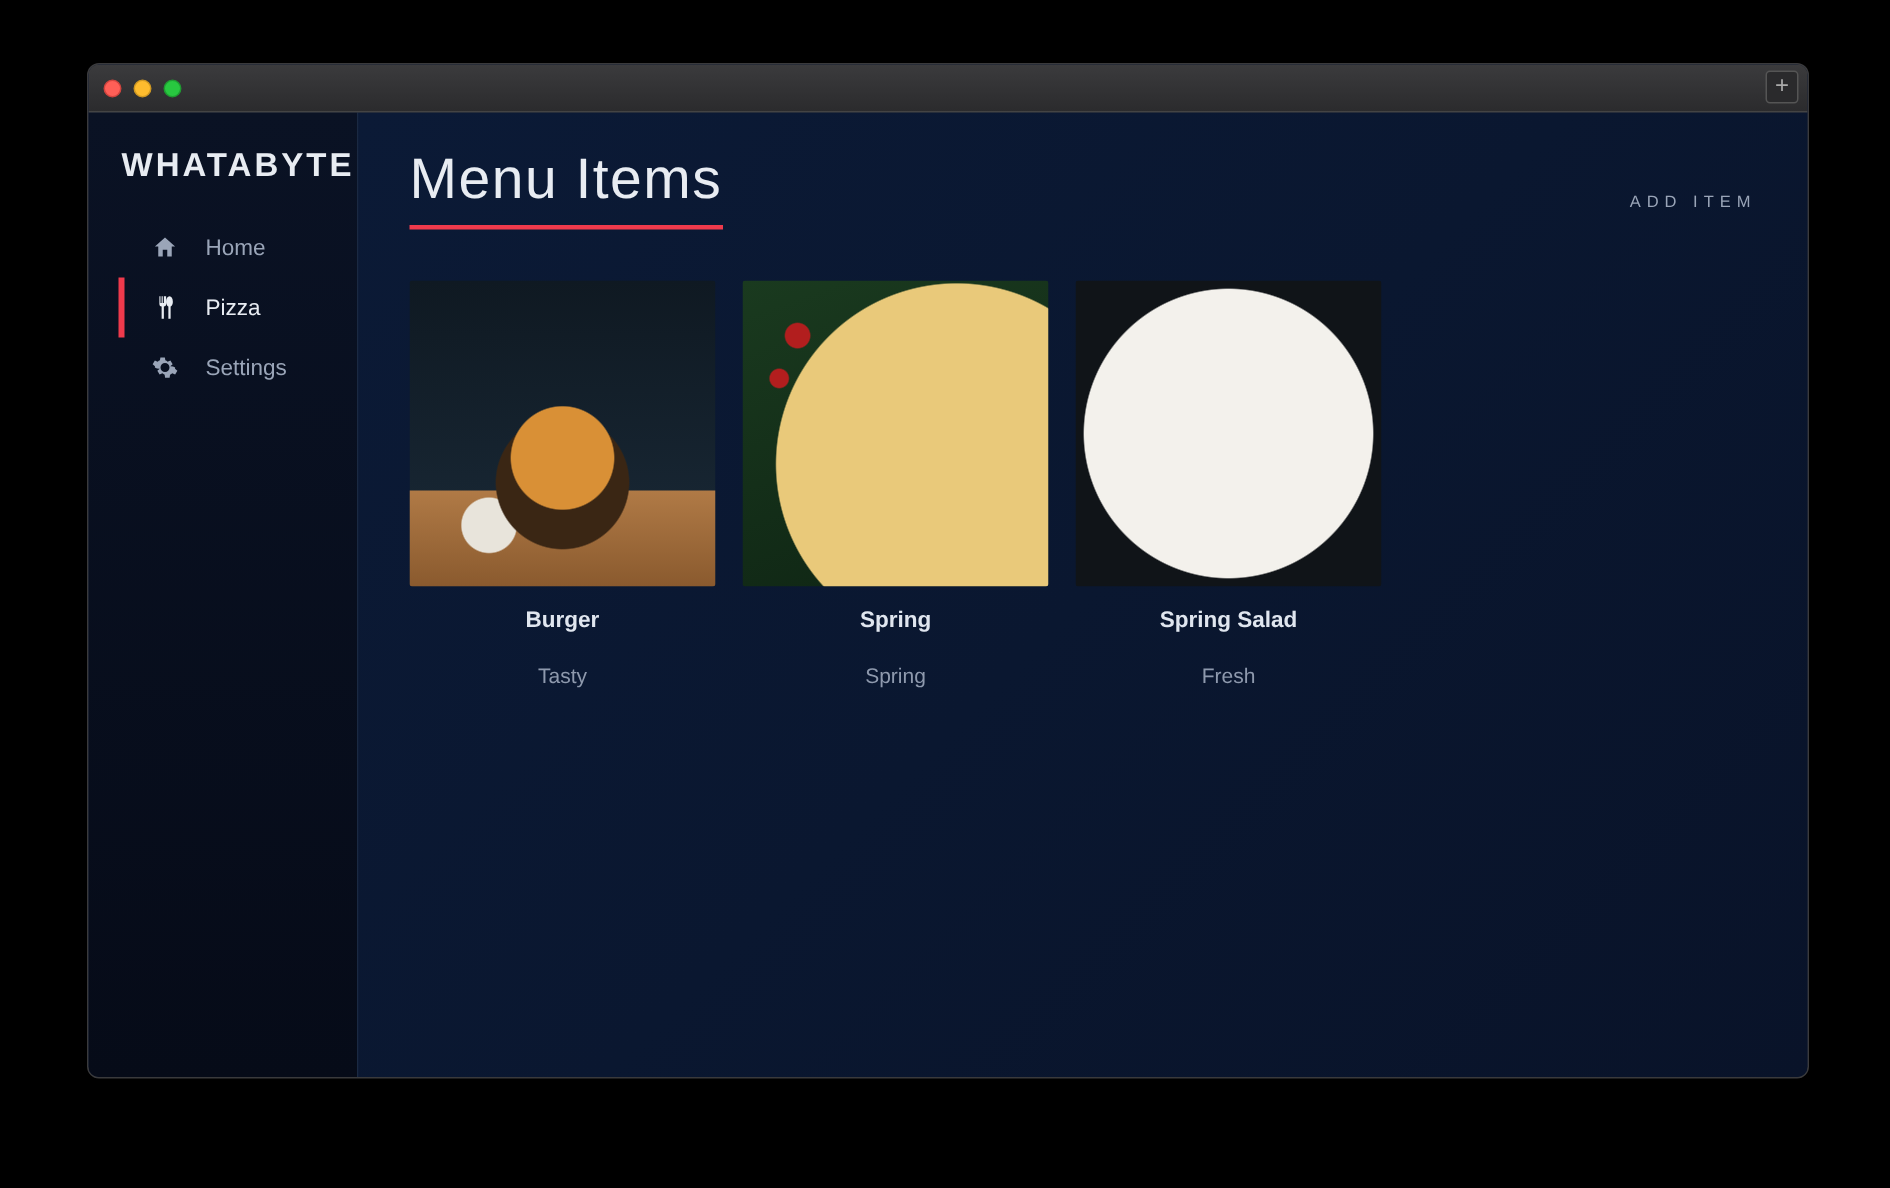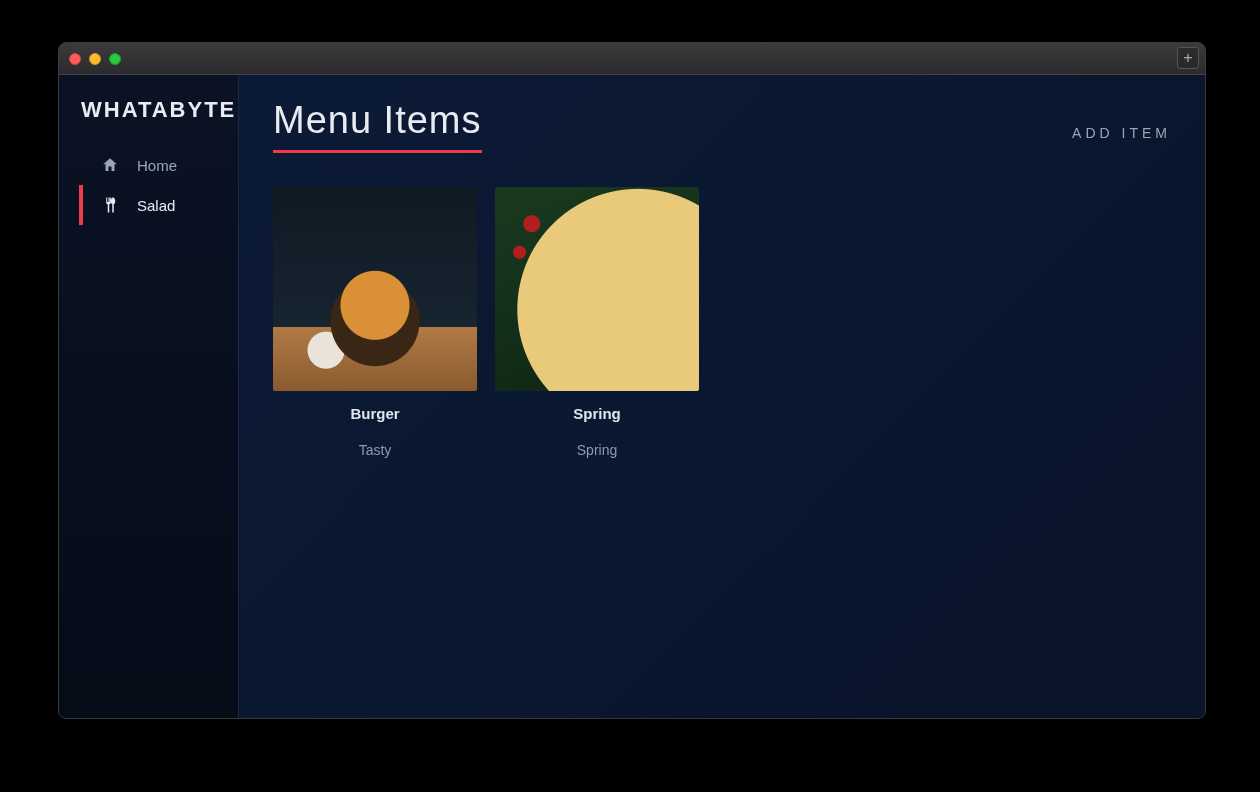--- a/index.html
+++ b/index.html
@@ -118,21 +118,21 @@
     font-stretch: condensed;
     font-size: 38px;
     font-weight: 400;
     color: #e8ecf2;
     padding-bottom: 8px;
     border-bottom: 3px solid #ef3a4c;
     letter-spacing: 1px;
   }
   .add-item {
     color: #9aa5b8;
-    font-size: 14px;
+    font-size: 11px;
     letter-spacing: 4px;
     cursor: pointer;
     padding-bottom: 12px;
   }
 
   .grid {
     display: flex;
     gap: 18px;
   }
   .card {
@@ -227,23 +227,31 @@
           </span>
           <span>Home</span>
         </div>
 
         <div class="nav-item active">
           <span class="nav-icon">
             <svg viewBox="0 0 24 24">
                 <path d="M7 2v7a2 2 0 0 0 2 2V22h2V11a2 2 0 0 0 2-2V2h-2v6h-1V2H9v6H8V2H7zm9 0c-1.7 0-3 2-3 5 0 2 1 3.5 2 4v11h2V11c1-.5 2-2 2-4 0-3-1.3-5-3-5z"></path>
               </svg>
           </span>
-          <span>Salad</span>
-        </div>
-
+          <span>Pizza</span>
+        </div>
+
+        <div class="nav-item">
+          <span class="nav-icon">
+            <svg viewBox="0 0 24 24">
+                <path d="M12 8a4 4 0 1 0 0 8 4 4 0 0 0 0-8zm9 4a7 7 0 0 1-.1 1.2l2.1 1.6-2 3.4-2.5-1a7 7 0 0 1-2 1.2l-.4 2.6h-4l-.4-2.6a7 7 0 0 1-2-1.2l-2.5 1-2-3.4 2.1-1.6A7 7 0 0 1 3 12a7 7 0 0 1 .1-1.2L1 9.2l2-3.4 2.5 1a7 7 0 0 1 2-1.2L7.9 3h4l.4 2.6a7 7 0 0 1 2 1.2l2.5-1 2 3.4-2.1 1.6A7 7 0 0 1 21 12z"></path>
+              </svg>
+          </span>
+          <span>Settings</span>
+        </div>
 
       </nav>
     </aside>
 
     <main class="main">
       <div class="main-header">
         <h1 class="page-title">Menu Items</h1>
         <div class="add-item">ADD ITEM</div>
       </div>
 
@@ -255,18 +263,23 @@
           <div class="card-desc">Tasty</div>
         </div>
 
         <div class="card">
           <div class="thumb thumb-pizza"></div>
           <div class="card-name">Spring</div>
           <div class="card-desc">Spring</div>
         </div>
 
 
+        <div class="card">
+          <div class="thumb thumb-salad"></div>
+          <div class="card-name">Spring Salad</div>
+          <div class="card-desc">Fresh</div>
+        </div>
 
       </div>
     </main>
 
   </div>
 </div>
 
 </body></html>

